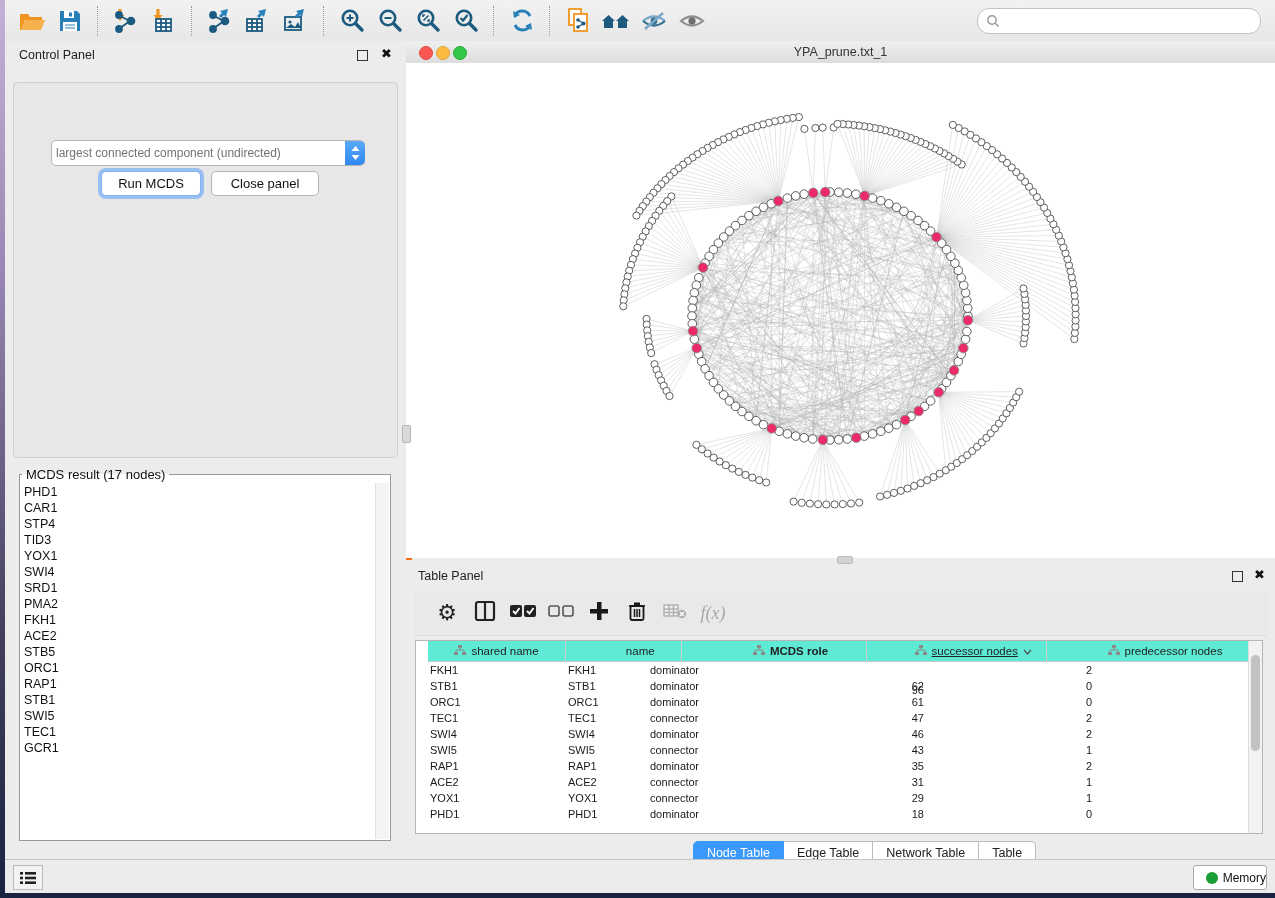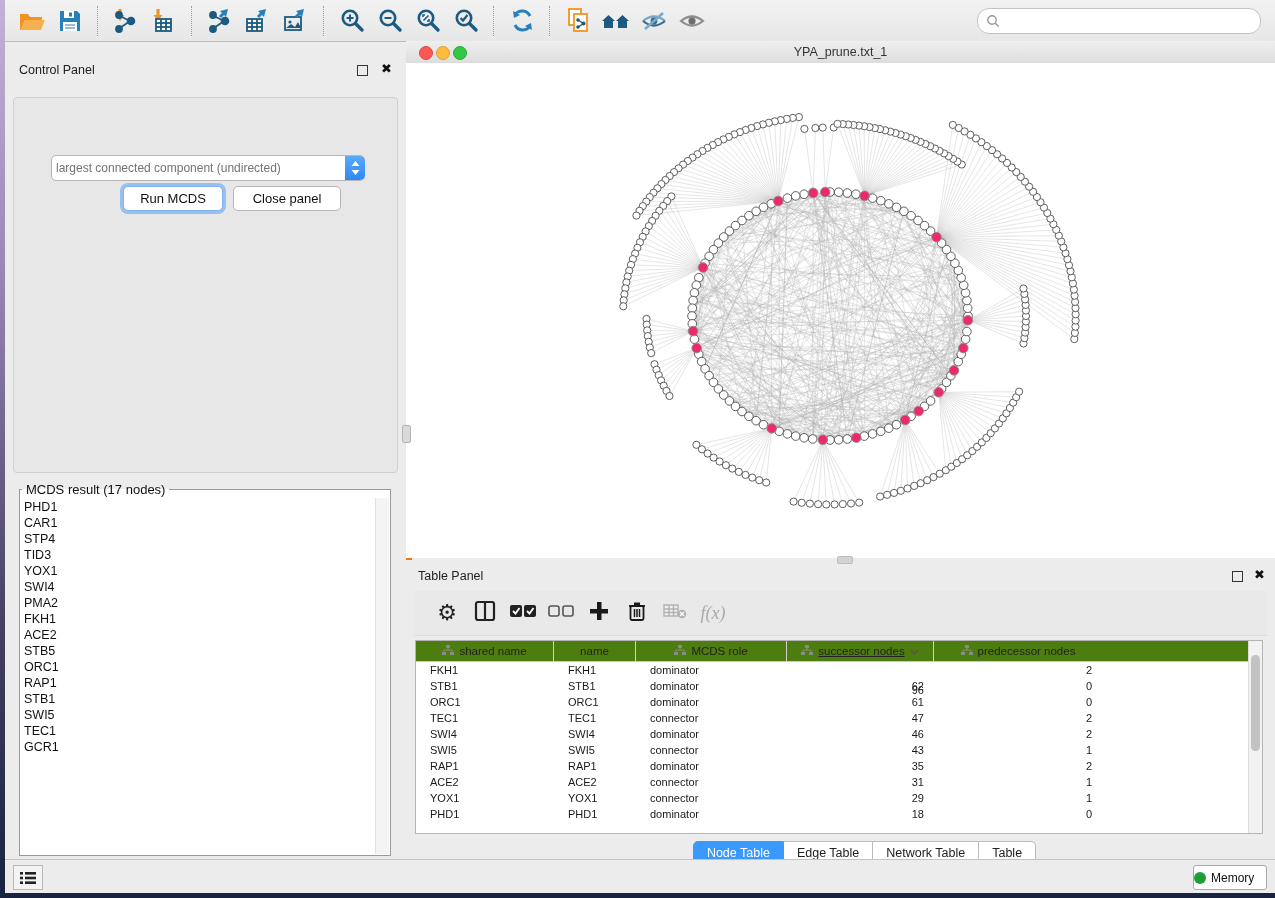--- a/index.html
+++ b/index.html
@@ -13,37 +13,37 @@
   
   #toolbar{position:absolute;left:0;top:0;right:0;height:41px;background:linear-gradient(#f2f2f2,#e7e7e7);border-bottom:1px solid #bdbdbd;display:flex;align-items:center;}
   .tb-btn{width:38px;height:34px;display:flex;align-items:center;justify-content:center;border-radius:4px;flex:0 0 auto;}
   .tb-btn svg{display:block}
   .tb-sep{width:1px;height:30px;border-left:1px dotted #9a9a9a;margin:0 8px;flex:0 0 auto;}
   #search-wrap{position:absolute;right:14px;top:8px;width:282px;height:24px;background:#fff;border:1px solid #c3c3c3;border-radius:12px;display:flex;align-items:center;}
   #search-wrap svg{margin-left:8px}
   #search-input{border:none;outline:none;flex:1;height:20px;font-size:12px;background:transparent;padding:0 8px 0 4px;}
 
   
-  #control-panel{position:absolute;left:0;top:56px;width:401px;bottom:33px;background:#ececec;border-right:6px solid #f97316;}
+  #control-panel{position:absolute;left:0;top:41px;width:401px;bottom:33px;background:#ececec;border-right:6px solid #f97316;}
   #cp-titlebar{position:absolute;left:0;top:0;right:0;height:26px;}
   #cp-title{position:absolute;left:14px;top:7px;font-size:12.5px;color:#222;}
   .win-float{position:absolute;top:9px;width:9px;height:9px;border:1.5px solid #333;}
   .win-close{position:absolute;top:5px;font-size:13px;font-weight:bold;color:#111;line-height:16px;}
   #cp-float{right:38px}#cp-close{right:14px}
   #cp-tabs{position:absolute;left:0;top:30px;width:100%;display:flex;justify-content:center;z-index:3;}
   .seg{height:22px;line-height:22px;padding:0 16px;font-size:13px;background:#fff;border:1px solid #b9b9b9;border-left:none;color:#222;}
   .seg:first-child{border-left:1px solid #b9b9b9;border-radius:5px 0 0 5px;}
   .seg:last-child{border-radius:0 5px 5px 0;}
   .seg.active{background:#3a99fc;border-color:#3a99fc;color:#fff;border-radius:5px;margin-left:-1px;}
   #cp-inner{position:absolute;left:8px;right:8px;top:41px;height:374px;background:#e7e7e7;border:1px solid #cfcfcf;border-radius:4px;}
   #opt-label{position:absolute;left:0;right:0;top:35px;text-align:center;font-size:13px;color:#111;}
   #opt-select{position:absolute;left:37px;top:57px;width:312px;height:24px;background:#fff;border:1px solid #b5b5b5;border-radius:5px;display:flex;align-items:center;}
   #opt-select-value{flex:1;font-size:12px;color:#737373;padding-left:4px;white-space:nowrap;overflow:hidden;}
   #opt-stepper{width:20px;height:24px;margin-right:-1px;background:linear-gradient(#5aaaf9,#2f87f2);border-radius:0 5px 5px 0;display:flex;align-items:center;justify-content:center;}
-  .cp-btn{position:absolute;top:88px;height:23px;background:#fff;border:1px solid #b5b5b5;border-radius:5px;font-size:13px;color:#111;display:flex;align-items:center;justify-content:center;margin-left:22px;}
+  .cp-btn{position:absolute;top:88px;height:23px;background:#fff;border:1px solid #b5b5b5;border-radius:5px;font-size:13px;color:#111;display:flex;align-items:center;justify-content:center;}
   #run-btn{left:87px;width:98px;box-shadow:0 0 0 3px rgba(88,159,248,.55);border-color:#7fb1f5;}
   #close-btn{left:197px;width:106px;}
   #mcds-fieldset{position:absolute;left:14px;top:426px;width:370px;height:372px;background:#fff;border:1px solid #999;margin:0;padding:0;}
   #mcds-legend{font-size:13px;color:#111;padding:0 4px;margin-left:2px;}
   #mcds-list{position:absolute;left:4px;top:2px;right:16px;bottom:4px;overflow:hidden;font-size:12.5px;line-height:16px;color:#111;}
   #mcds-scroll{position:absolute;right:1px;top:1px;bottom:1px;width:13px;background:#f4f4f4;border-left:1px solid #e0e0e0;}
 
   
   #right-col{position:absolute;left:401px;top:41px;right:0;bottom:33px;}
   #net-titlebar{position:absolute;left:0;top:0;right:0;height:22px;background:linear-gradient(#efefef,#dddddd);border-bottom:1px solid #c0c0c0;}
@@ -55,40 +55,40 @@
 
   
   #table-panel{position:absolute;left:0;top:519px;right:0;bottom:0;background:#ececec;}
   #tp-title{position:absolute;left:12px;top:9px;font-size:12.5px;color:#222;}
   #tp-float{right:32px;top:11px}#tp-close{right:10px;top:7px}
   #tp-toolbar{position:absolute;left:8px;right:8px;top:31px;height:44px;background:#e9e9e9;border-bottom:1px solid #ddd;display:flex;align-items:center;}
   .tpt-btn{width:38px;height:36px;display:flex;align-items:center;justify-content:center;}
   .tpt-btn .glyph{font-size:22px;color:#222;}
   .fx{font-family:"Liberation Serif","DejaVu Serif",serif;font-style:italic;font-size:18px;color:#a8a8a8;}
   #tp-table{position:absolute;left:9px;right:12px;top:80px;height:192px;background:#fff;border:1px solid #b5b5b5;}
-  #tp-header{position:absolute;left:0;top:0;right:13px;height:20px;background:#4d7c0f;border-bottom:1px solid #c9c9c9;display:flex;}
+  #tp-header{position:absolute;left:12px;top:0;right:13px;height:20px;background:#5eead4;border-bottom:1px solid #c9c9c9;display:flex;justify-content:space-between;}
   .th{height:20px;display:flex;align-items:center;justify-content:center;border-right:1px solid #cfcfcf;font-size:11.5px;color:#222;gap:5px;box-sizing:border-box;}
   .th:last-child{border-right:none}
   #tp-rows{position:absolute;left:0;top:21px;right:13px;bottom:0;overflow:hidden;}
   .tr{display:flex;height:16px;align-items:center;}
   .td{font-size:11px;color:#1a1a1a;box-sizing:border-box;white-space:nowrap;overflow:hidden;}
   .td.left{padding-left:14px;text-align:left}
   .td.right{padding-right:10px;text-align:right}
   #tp-vscroll{position:absolute;right:0;top:0;width:13px;bottom:0;background:#f2f2f2;border-left:1px solid #ddd;}
   #tp-vthumb{position:absolute;left:2px;top:14px;width:9px;height:96px;background:#c2c2c2;border-radius:5px;}
   #tp-tabs{position:absolute;left:0;right:0;top:281px;display:flex;justify-content:center;}
   .btab{height:22px;line-height:22px;padding:0 13px;font-size:12.5px;background:#fff;border:1px solid #bcbcbc;border-left:none;color:#222;}
   .btab:first-child{border-left:1px solid #bcbcbc;border-radius:5px 0 0 5px;}
   .btab:last-child{border-radius:0 5px 5px 0;}
   .btab.active{background:#3a99fc;border-color:#3a99fc;color:#fff;margin-left:48px;}
 
   
   #status-bar{position:absolute;left:0;right:0;bottom:0;height:33px;background:#ececec;border-top:1px solid #c4c4c4;}
   #status-list-btn{position:absolute;left:8px;top:5px;width:28px;height:23px;background:#f3f3f3;border:1px solid #b9b9b9;display:flex;align-items:center;justify-content:center;}
-  #memory-btn{position:absolute;right:8px;top:5px;width:72px;height:23px;background:#fff;border:1px solid #aaa;border-radius:3px;display:flex;align-items:center;justify-content:flex-start;gap:5px;font-size:12px;color:#111;}
+  #memory-btn{position:absolute;right:8px;top:5px;width:72px;height:23px;background:#fff;border:1px solid #aaa;border-radius:3px;display:flex;align-items:center;justify-content:flex-end;gap:5px;font-size:12px;color:#111;}
   #memory-dot{width:12px;height:12px;border-radius:50%;background:#1b9e35;}
 </style>
 </head>
 <body>
 
 <div id="app">
 
   <div id="toolbar">
       <div style="width: 8px;"></div>
       <div class="tb-btn">
@@ -326,20 +326,21 @@
     <fieldset id="mcds-fieldset">
       <legend id="mcds-legend">MCDS result (17 nodes)</legend>
       <div style="position:relative;width:100%;height:100%">
         <div id="mcds-list">
             <div>PHD1</div>
             <div>CAR1</div>
             <div>STP4</div>
             <div>TID3</div>
             <div>YOX1</div>
             <div>SWI4</div>
+            <div>SRD1</div>
             <div>PMA2</div>
             <div>FKH1</div>
             <div>ACE2</div>
             <div>STB5</div>
             <div>ORC1</div>
             <div>RAP1</div>
             <div>STB1</div>
             <div>SWI5</div>
             <div>TEC1</div>
             <div>GCR1</div>
@@ -1401,21 +1402,21 @@
                   <g stroke="#8a8a8a" fill="none">
                     <polyline points="2,7 2,5 10,5 10,7"></polyline>
                     <line x1="6" y1="3" x2="6" y2="5"></line>
                   </g>
                 </svg></span>
               <span>shared name</span>
             </div>
             <div class="th" style="width: 82px;">
               <span>name</span>
             </div>
-            <div class="th" style="width: 151px;">
+            <div class="th" style="width: 151px; font-weight: bold;">
               <span><svg width="12" height="11" viewBox="0 0 12 11">
                   <g fill="#8a8a8a">
                     <rect x="4" y="0" width="4" height="3"></rect>
                     <rect x="0" y="7" width="4" height="3"></rect>
                     <rect x="8" y="7" width="4" height="3"></rect>
                   </g>
                   <g stroke="#8a8a8a" fill="none">
                     <polyline points="2,7 2,5 10,5 10,7"></polyline>
                     <line x1="6" y1="3" x2="6" y2="5"></line>
                   </g>

